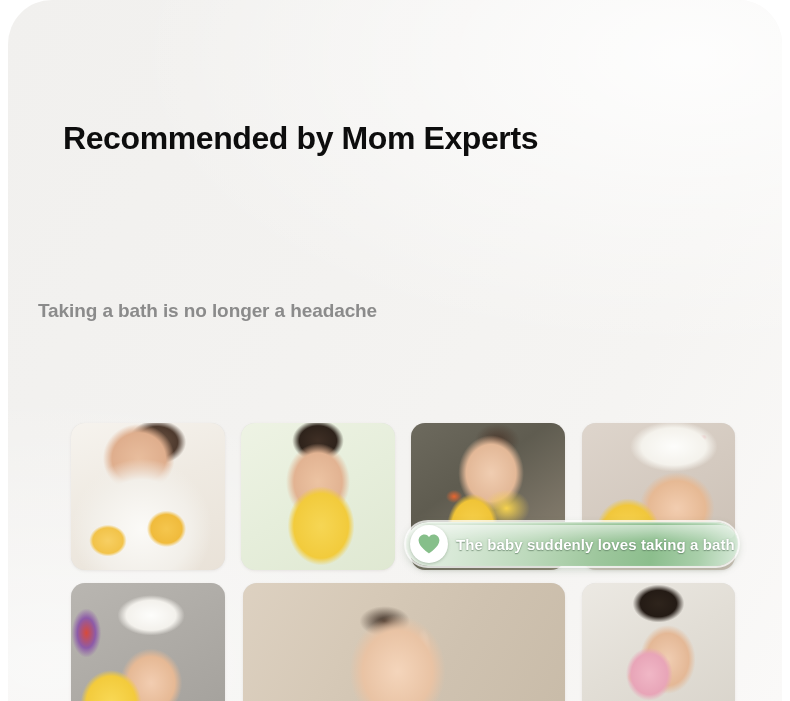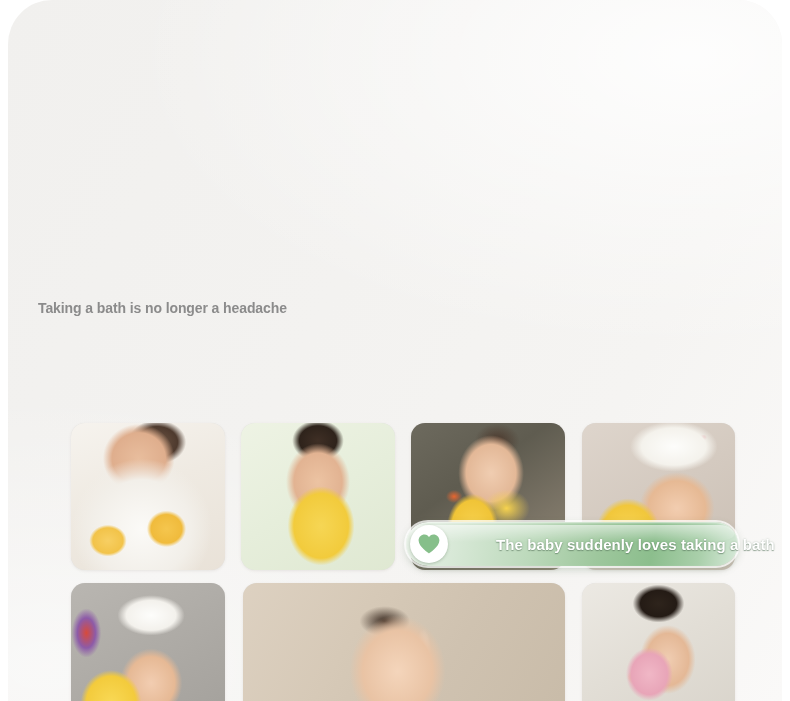--- a/index.html
+++ b/index.html
@@ -73,21 +73,21 @@
     letter-spacing: -0.8px;
     color: #080808;
     white-space: nowrap;
   }
 
   .subtitle {
     position: absolute;
     left: 30px;
     top: 300px;
     margin: 0;
-    font-size: 14px;
+    font-size: 19px;
     font-weight: 700;
     letter-spacing: -0.1px;
     color: #8b8b8b;
     white-space: nowrap;
   }
 
   
   .gallery {
     position: absolute;
     left: 0;
@@ -242,30 +242,30 @@
     padding-right: 14px;
     padding-left: 8px;
     font-size: 15px;
     font-weight: 700;
     color: #ffffff;
     letter-spacing: 0.1px;
     white-space: nowrap;
     text-shadow:
       0 1px 1px rgba(80,110,85,0.55),
       0 0 2px rgba(90,120,95,0.40);
-    margin-left: 40px;
   }
 </style>
 </head>
 <body>
 
 <div class="screen">
   <div class="panel">
     <div class="content">
 
+      <h2 class="headline">Recommended by Mom Experts</h2>
 
 
       <p class="subtitle">Taking a bath is no longer a headache</p>
 
       <div class="gallery">
 
         <div class="photo p-r1c1" style="left:63px; top:423px; width:154px; height:147px;">
           <div class="ph-inner"></div>
         </div>
 

